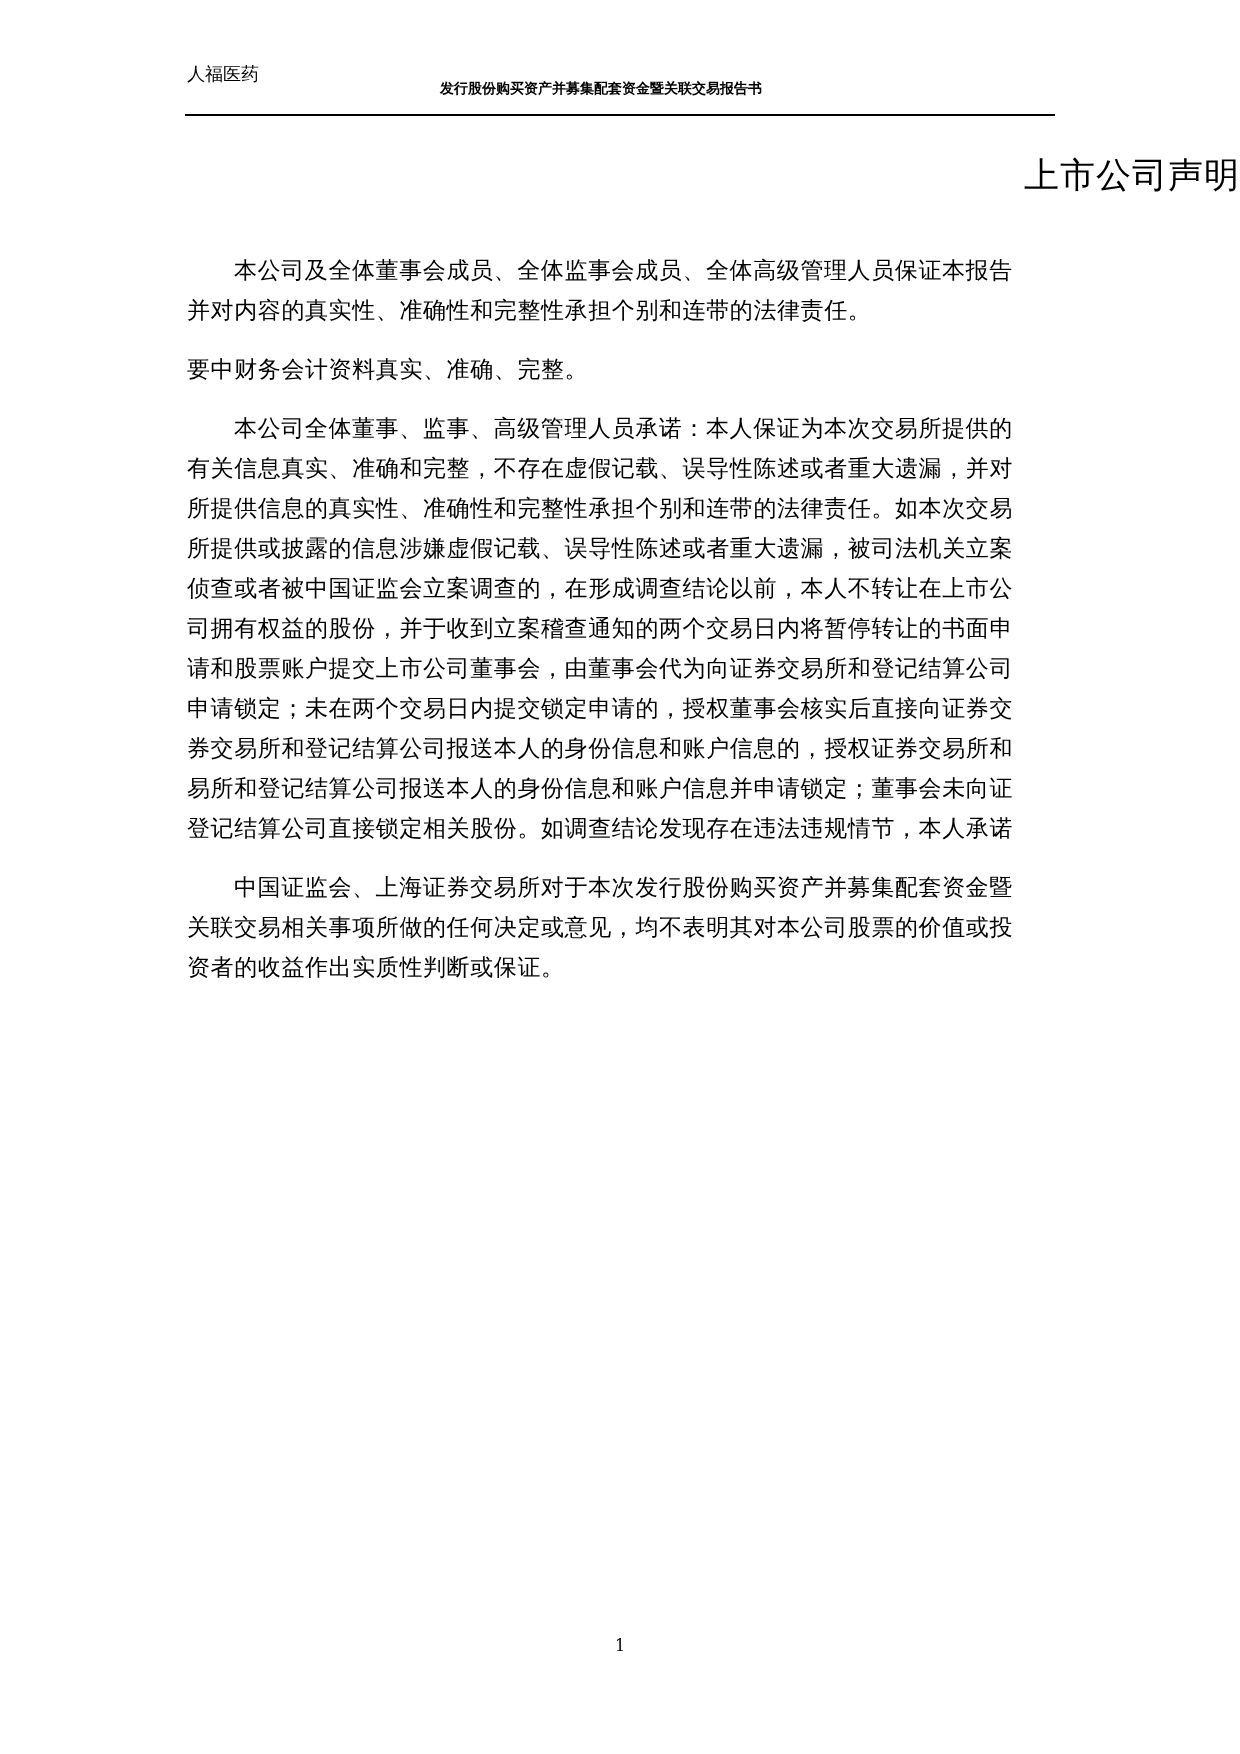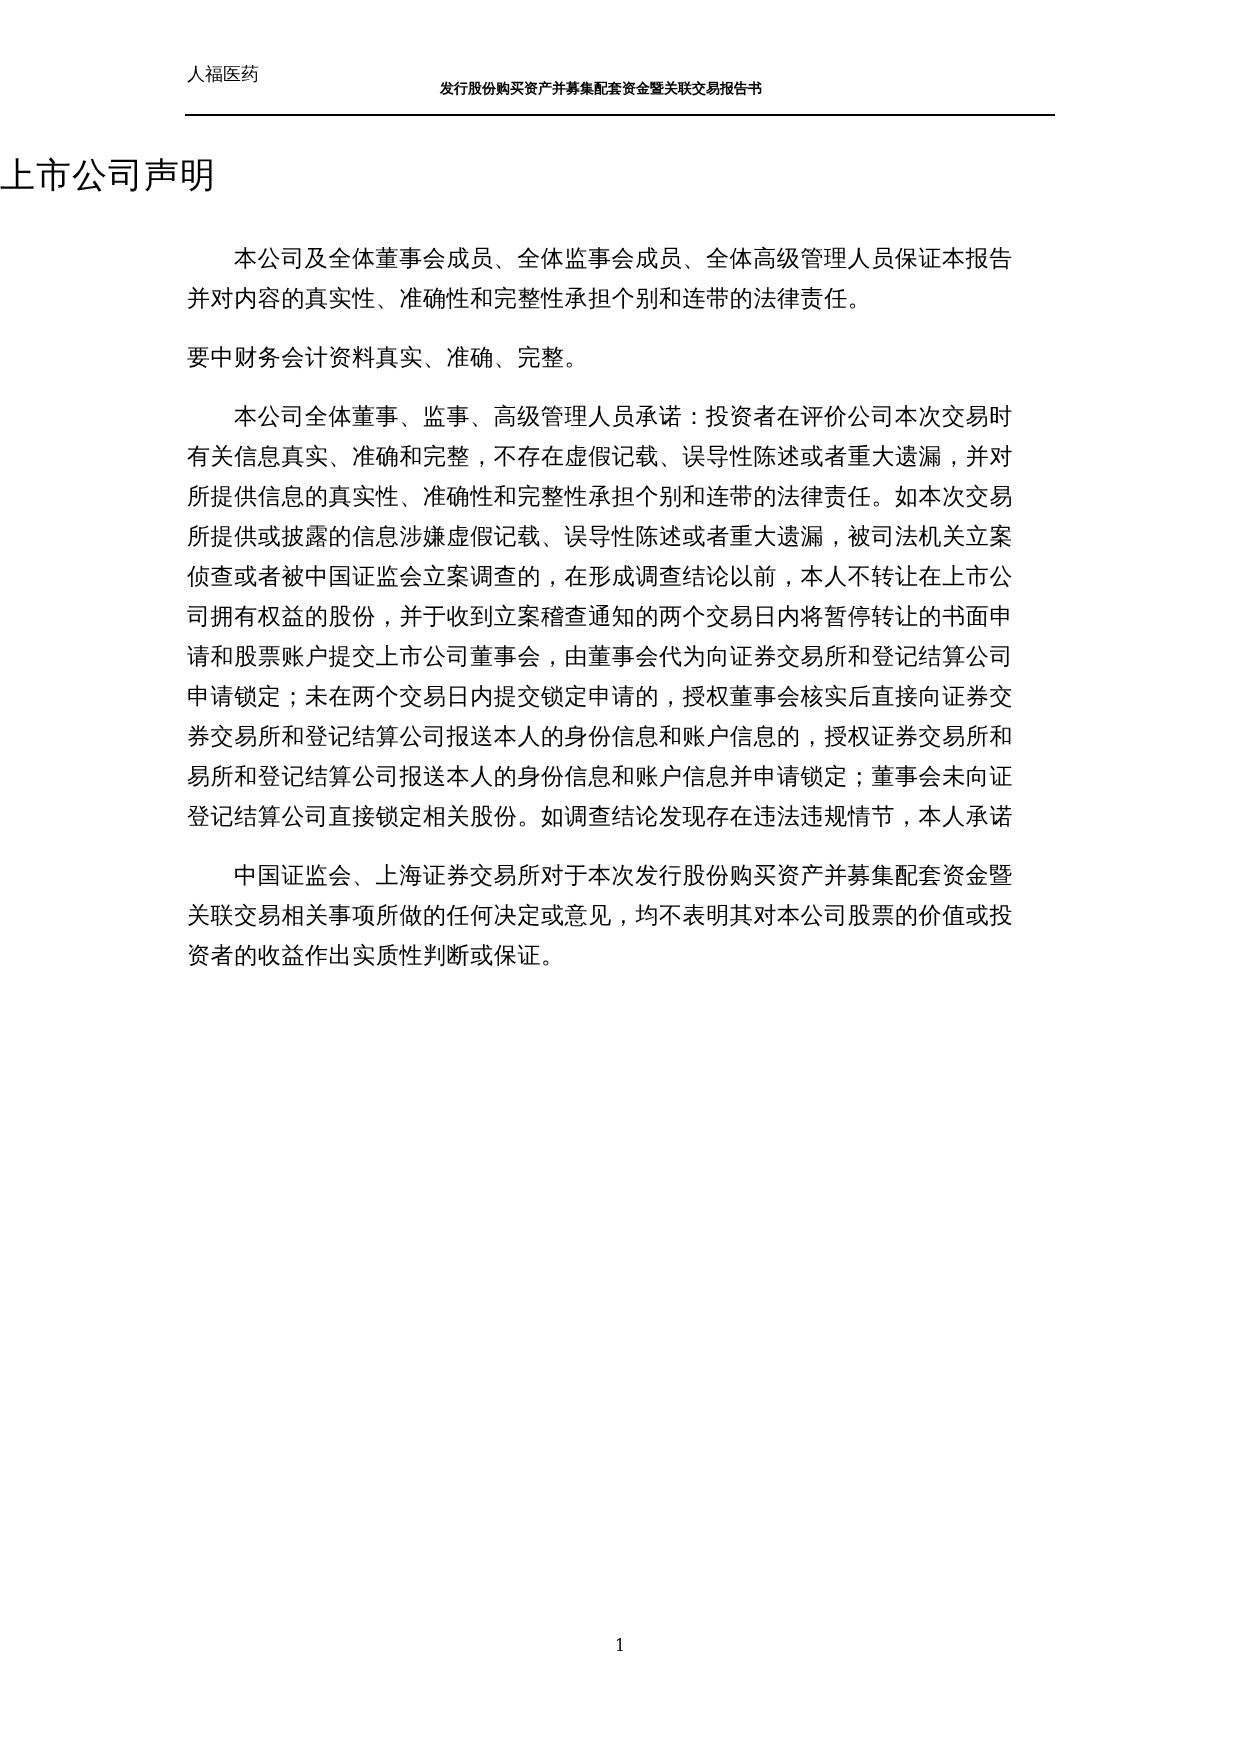--- a/index.html
+++ b/index.html
@@ -13,25 +13,25 @@
   }
   .header-center {
     position: absolute; left: 440px; top: 76px; width: 440px;
     font-size: 14px; line-height: 24px; white-space: nowrap; font-weight: bold;
   }
   .header-rule {
     position: absolute; left: 185px; top: 114px; width: 870px; height: 2px;
     background: #000;
   }
   .page-title {
-    position: absolute; left: 0; top: 153px; width: 1240px; text-align: left;
+    position: absolute; left: 0; top: 153px; width: 1240px; text-align: right;
     font-size: 35px; line-height: 44px; white-space: nowrap; letter-spacing: 1px;
   }
   .body {
-    position: absolute; left: 187px; top: 238px; width: 880px;
+    position: absolute; left: 187px; top: 250px; width: 880px;
   }
   .para { margin: 0 0 19px 0; }
   .line {
     font-size: 23px; line-height: 40px; height: 40px; white-space: nowrap;
     letter-spacing: 0.6px;
   }
   .line.indent { padding-left: 47px; }
   .page-number {
     position: absolute; left: 0; top: 1636px; width: 1240px; text-align: center;
     font-family: "DejaVu Serif", "Liberation Serif", serif; font-size: 16px; line-height: 20px;
@@ -52,21 +52,21 @@
   <div class="para">
     <div class="line indent">本公司及全体董事会成员、全体监事会成员、全体高级管理人员保证本报告</div>
     <div class="line">并对内容的真实性、准确性和完整性承担个别和连带的法律责任。</div>
   </div>
 
   <div class="para">
     <div class="line">要中财务会计资料真实、准确、完整。</div>
   </div>
 
   <div class="para">
-    <div class="line indent">本公司全体董事、监事、高级管理人员承诺：投资者在评价公司本次交易时</div>
+    <div class="line indent">本公司全体董事、监事、高级管理人员承诺：本人保证为本次交易所提供的</div>
     <div class="line">有关信息真实、准确和完整，不存在虚假记载、误导性陈述或者重大遗漏，并对</div>
     <div class="line">所提供信息的真实性、准确性和完整性承担个别和连带的法律责任。如本次交易</div>
     <div class="line">所提供或披露的信息涉嫌虚假记载、误导性陈述或者重大遗漏，被司法机关立案</div>
     <div class="line">侦查或者被中国证监会立案调查的，在形成调查结论以前，本人不转让在上市公</div>
     <div class="line">司拥有权益的股份，并于收到立案稽查通知的两个交易日内将暂停转让的书面申</div>
     <div class="line">请和股票账户提交上市公司董事会，由董事会代为向证券交易所和登记结算公司</div>
     <div class="line">申请锁定；未在两个交易日内提交锁定申请的，授权董事会核实后直接向证券交</div>
     <div class="line">券交易所和登记结算公司报送本人的身份信息和账户信息的，授权证券交易所和</div>
     <div class="line">易所和登记结算公司报送本人的身份信息和账户信息并申请锁定；董事会未向证</div>
     <div class="line">登记结算公司直接锁定相关股份。如调查结论发现存在违法违规情节，本人承诺</div>

